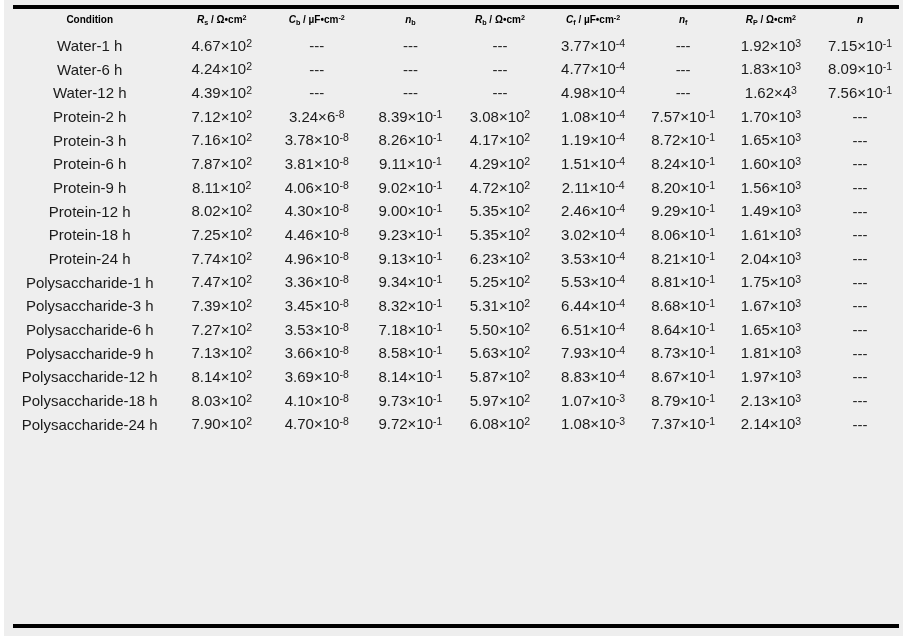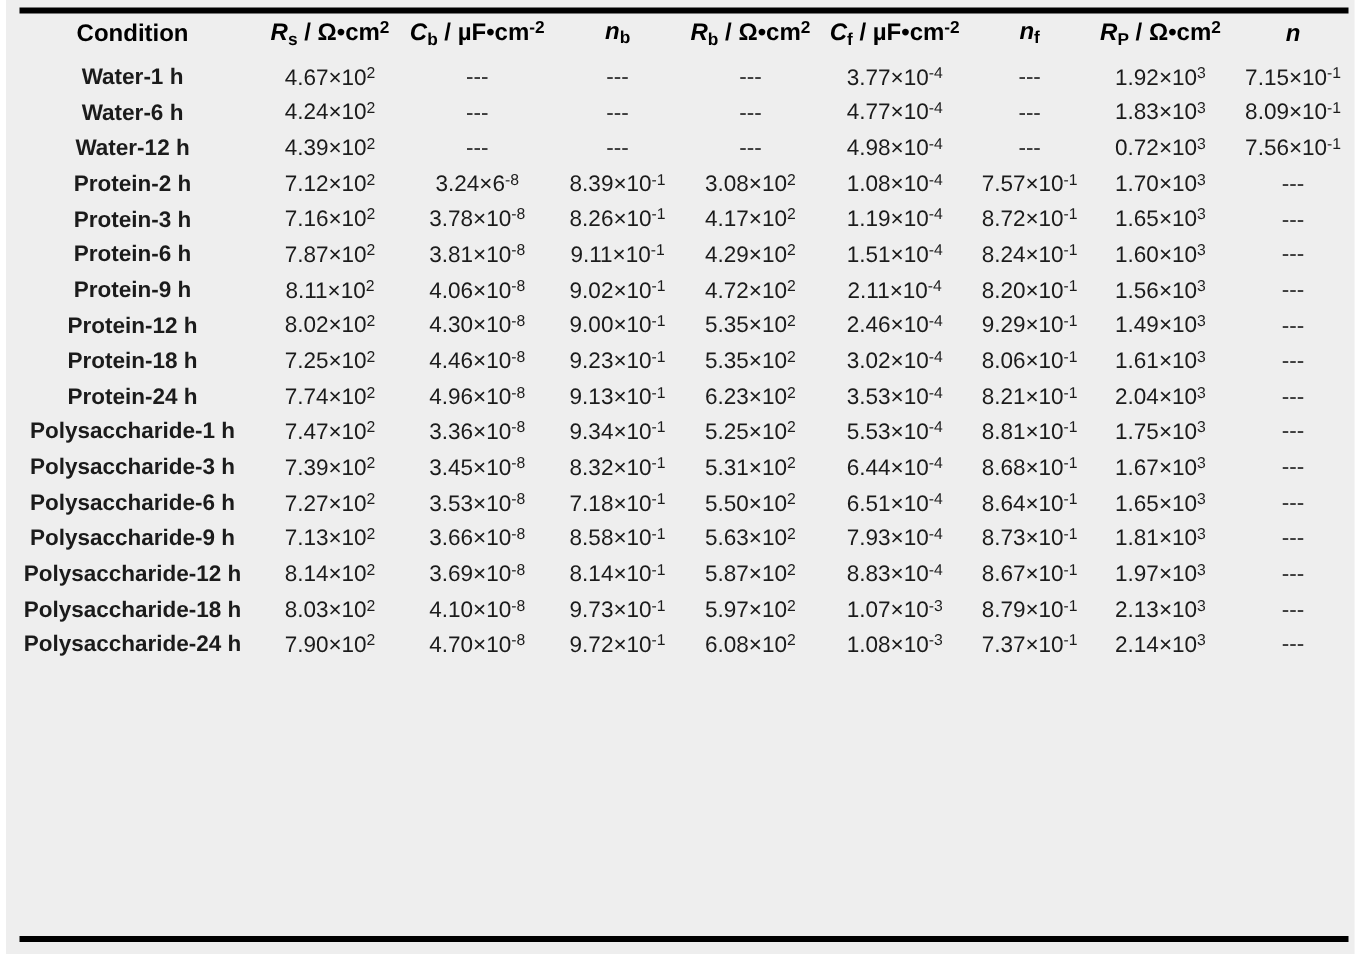--- a/index.html
+++ b/index.html
@@ -48,36 +48,35 @@
     position: absolute;
     left: 4px;
     top: 11px;
     width: 899px;
     border-collapse: collapse;
     font-size: 15px;
     color: #1b1b1b;
   }
   table.data-table th {
     font-weight: bold;
-    font-size: 16px;
+    font-size: 10px;
     padding: 2px 0 7px 0;
     text-align: center;
     white-space: nowrap;
     color: #000000;
   }
   table.data-table td {
     padding: 3px 0 3px 0;
     text-align: center;
     white-space: nowrap;
     line-height: 1.15;
   }
   td.cond-cell {
     text-align: right;
     padding-right: 10px;
-    font-weight: bold;
   }
   th.cond-head {
     text-align: center;
     padding-right: 4px;
   }
   
   col.c-cond { width: 185px; }
   col.c-rs   { width: 105px; }
   col.c-cb   { width: 110px; }
   col.c-nb   { width: 100px; }
@@ -150,21 +149,21 @@
           <td class="num"><span>8.09×10</span><sup>-1</sup></td>
         </tr>
         <tr>
           <td class="cond-cell">Water-12 h</td>
           <td class="num"><span>4.39×10</span><sup>2</sup></td>
           <td class="dash">---</td>
           <td class="dash">---</td>
           <td class="dash">---</td>
           <td class="num"><span>4.98×10</span><sup>-4</sup></td>
           <td class="dash">---</td>
-          <td class="num"><span>0.72×10</span><sup>3</sup></td>
+          <td class="num"><span>1.62×4</span><sup>3</sup></td>
           <td class="num"><span>7.56×10</span><sup>-1</sup></td>
         </tr>
         <tr>
           <td class="cond-cell">Protein-2 h</td>
           <td class="num"><span>7.12×10</span><sup>2</sup></td>
           <td class="num"><span>3.24×6</span><sup>-8</sup></td>
           <td class="num"><span>8.39×10</span><sup>-1</sup></td>
           <td class="num"><span>3.08×10</span><sup>2</sup></td>
           <td class="num"><span>1.08×10</span><sup>-4</sup></td>
           <td class="num"><span>7.57×10</span><sup>-1</sup></td>

